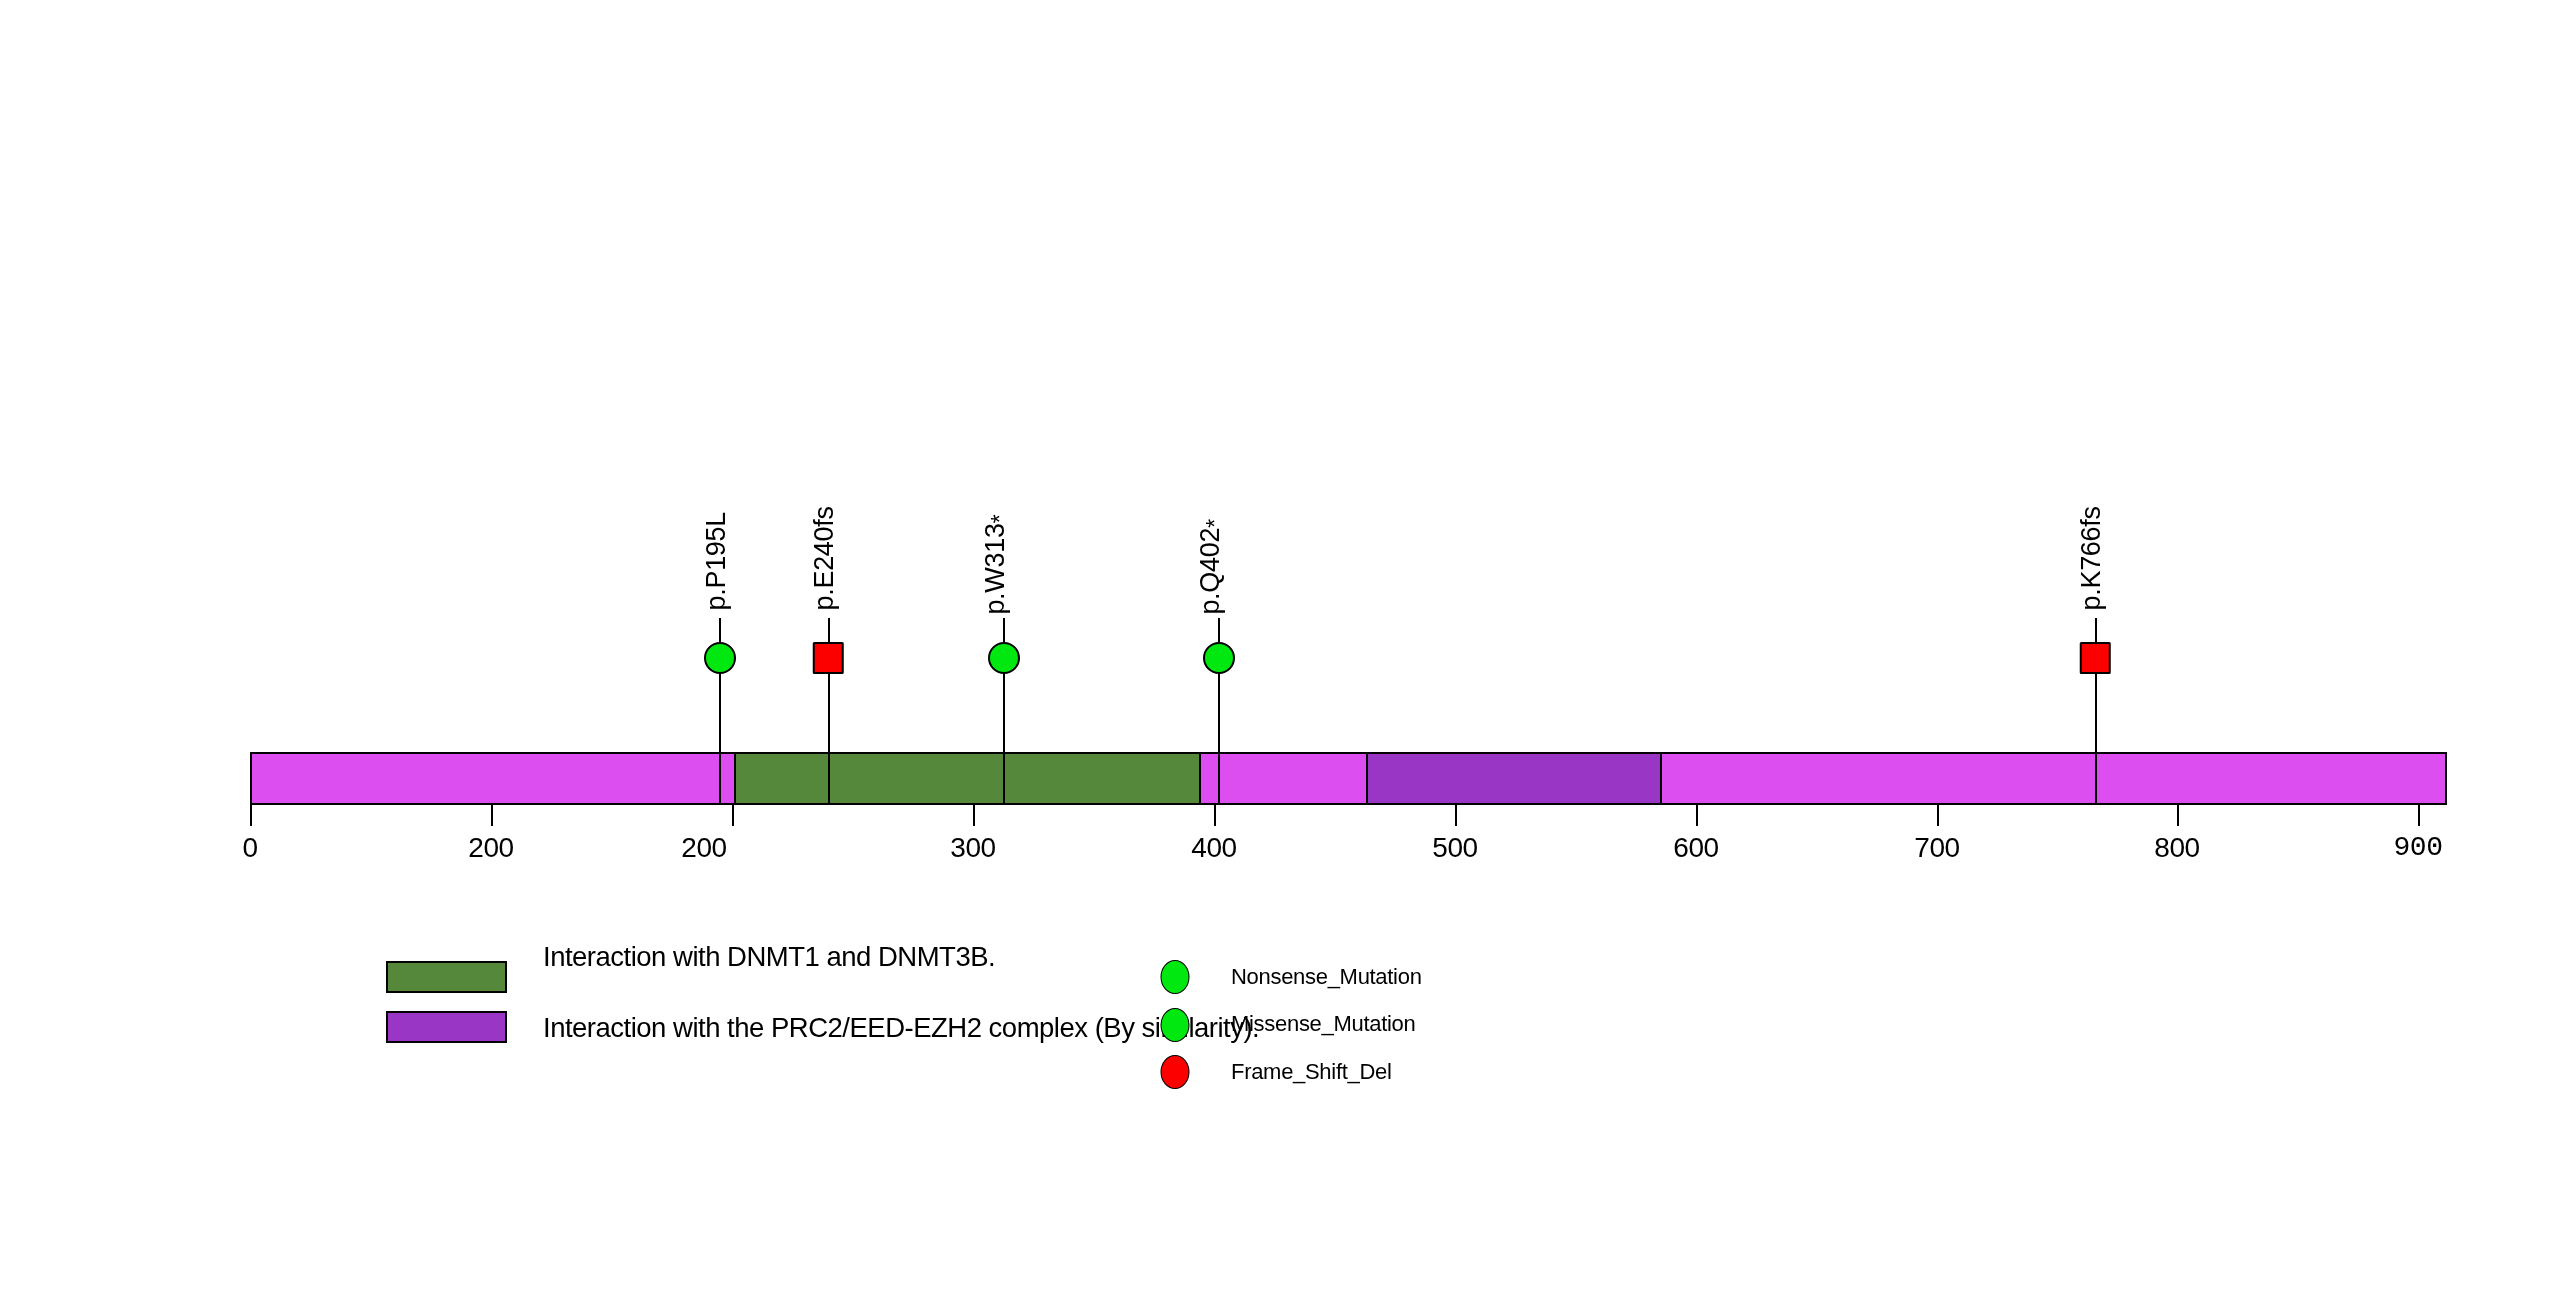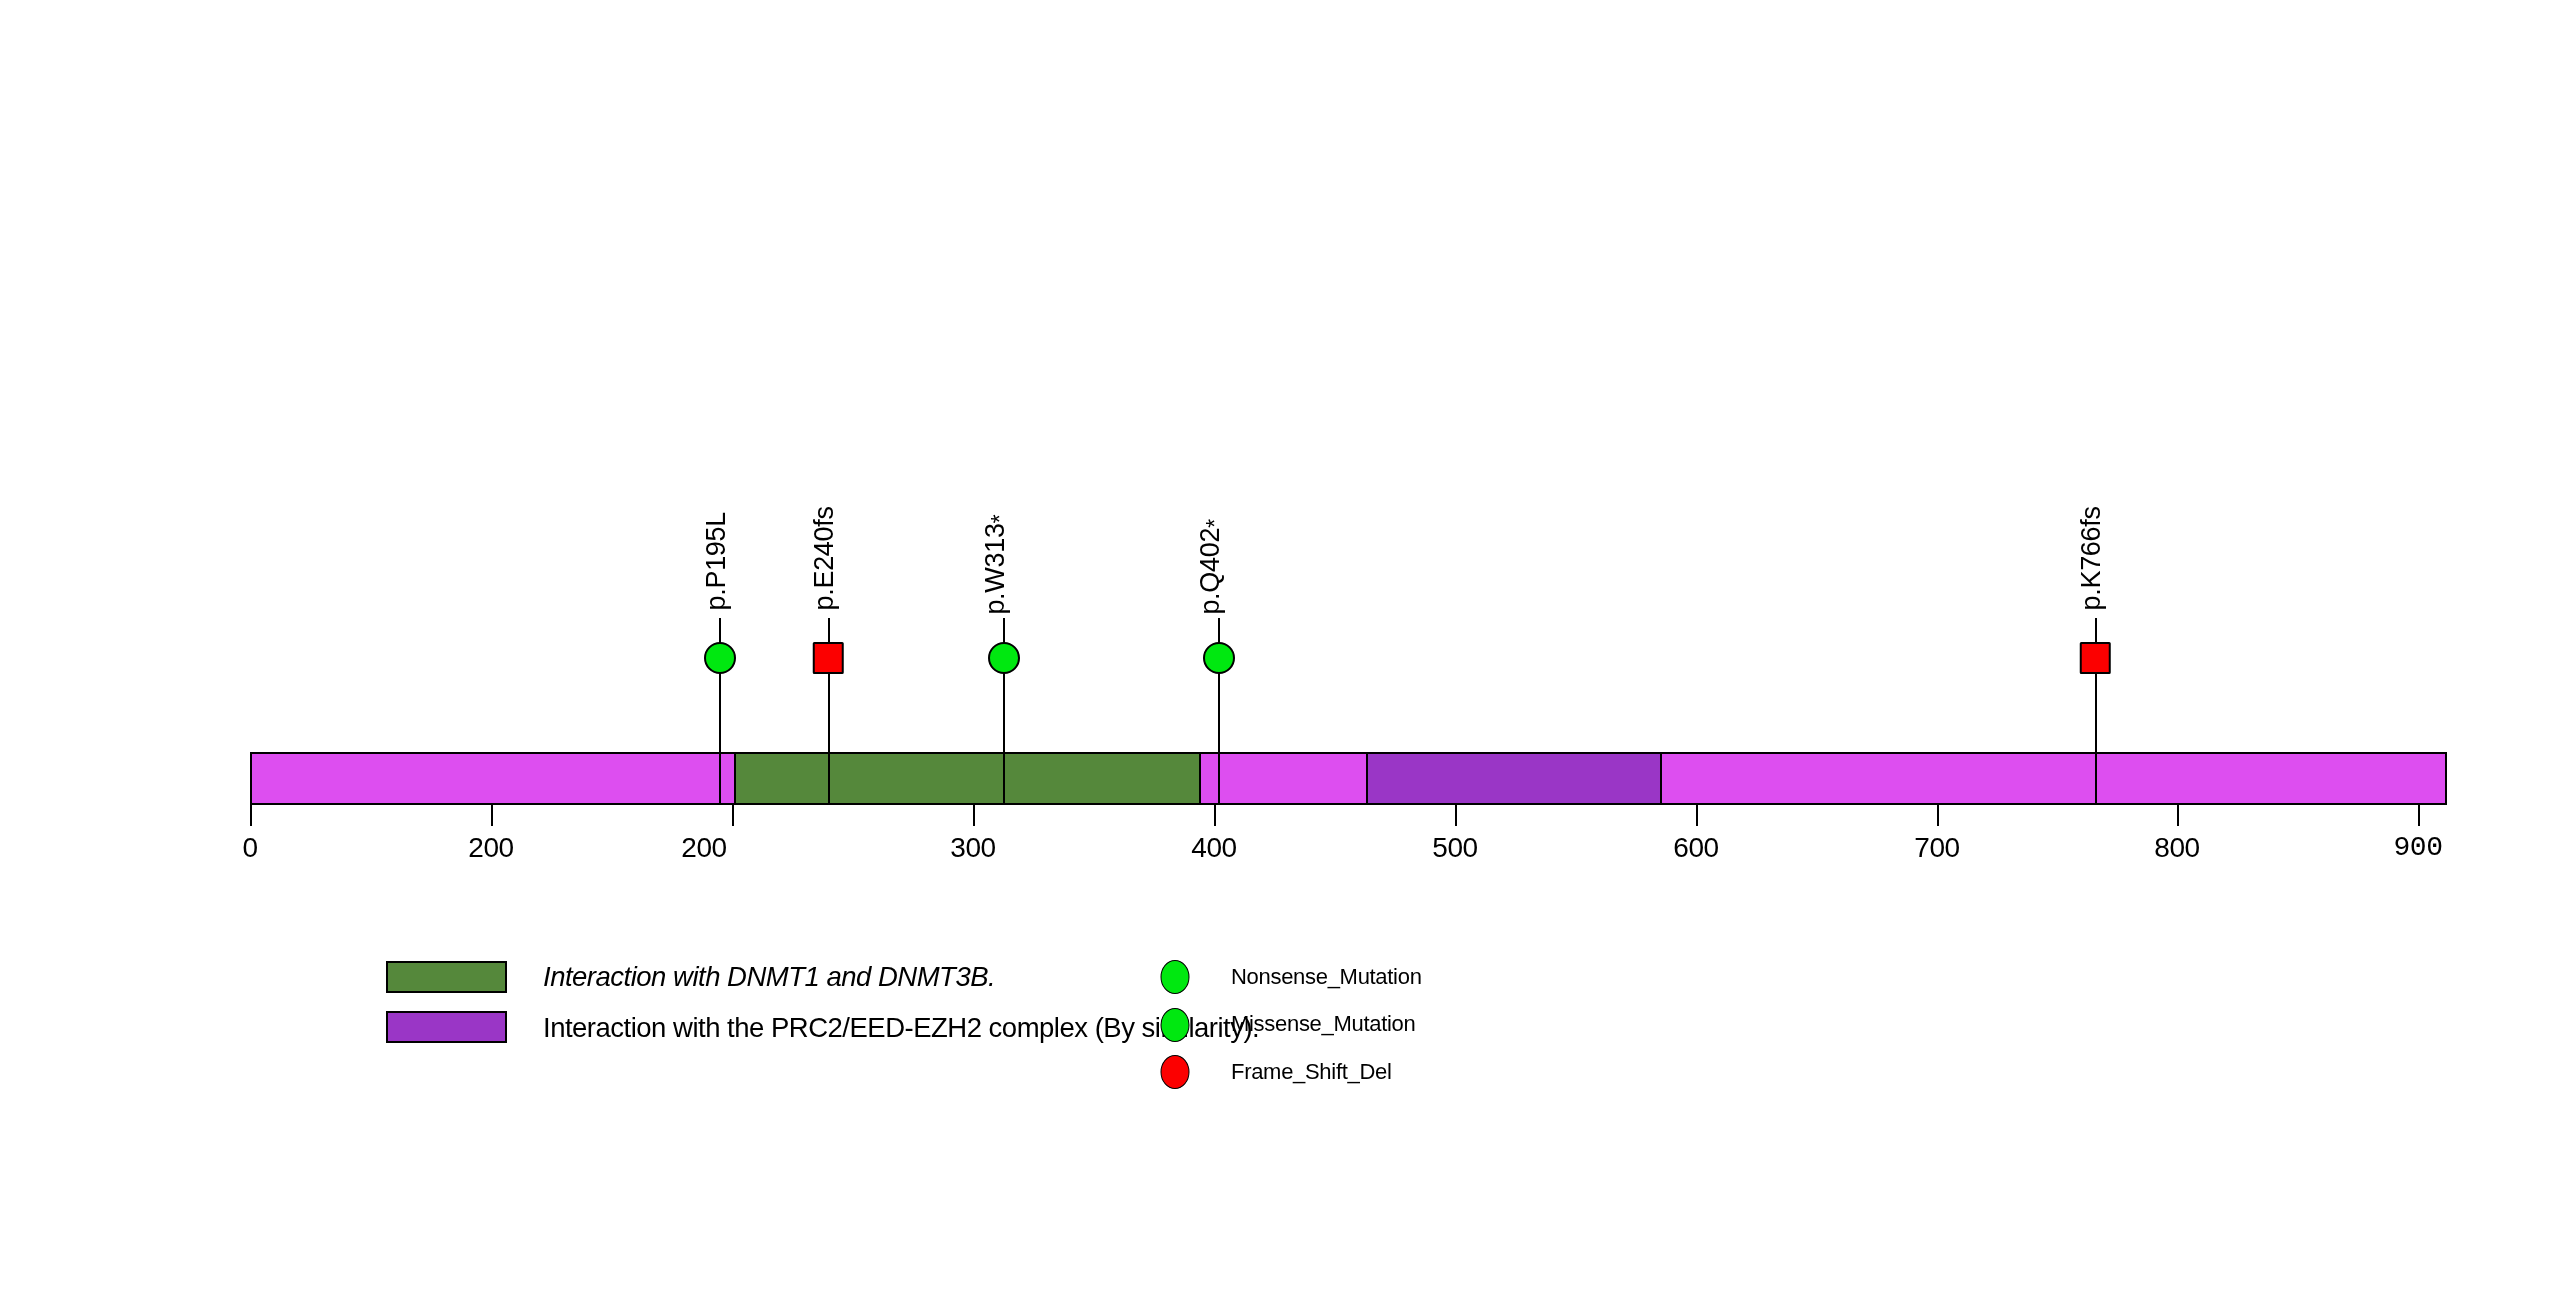--- a/index.html
+++ b/index.html
@@ -182,21 +182,21 @@
       <div class="lolli-stem" style="left: 1218px; top: 618px; height: 187px;"></div>
       <div class="lolli-marker circle" style="left: 1219px; top: 658px; background: rgb(0, 232, 16);"></div>
       <div class="lolli-label" style="left: 1229px; top: 583px;">p.Q402<span class="star">*</span></div>
       <div class="lolli-stem" style="left: 2095px; top: 618px; height: 187px;"></div>
       <div class="lolli-marker square" style="left: 2095px; top: 658px; background: rgb(252, 0, 0);"></div>
       <div class="lolli-label" style="left: 2105px; top: 583px;">p.K766fs</div>
     </div>
 
   <div id="legend-domain-layer">
       <div class="legend-swatch" style="left: 386px; top: 961px; background: rgb(85, 136, 59);"></div>
-      <div class="legend-domain-label" style="top: 962px; font-style: italic;">Interaction with DNMT1 and DNMT3B.</div>
+      <div class="legend-domain-label" style="top: 942px;">Interaction with DNMT1 and DNMT3B.</div>
       <div class="legend-swatch" style="left: 386px; top: 1011px; background: rgb(154, 54, 198);"></div>
       <div class="legend-domain-label" style="top: 1013px;">Interaction with the PRC2/EED-EZH2 complex (By similarity).</div>
     </div>
   <div id="legend-mut-layer">
       <div class="legend-mut-marker" style="top: 977px; background: rgb(0, 232, 16);"></div>
       <div class="legend-mut-label" style="top: 962px;">Nonsense_Mutation</div>
       <div class="legend-mut-marker" style="top: 1025px; background: rgb(0, 232, 16);"></div>
       <div class="legend-mut-label" style="top: 1009px;">Missense_Mutation</div>
       <div class="legend-mut-marker" style="top: 1072px; background: rgb(252, 0, 0);"></div>
       <div class="legend-mut-label" style="top: 1057px;">Frame_Shift_Del</div>

